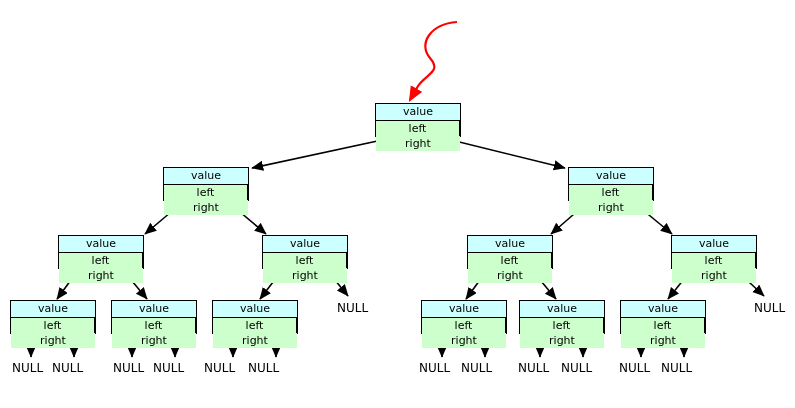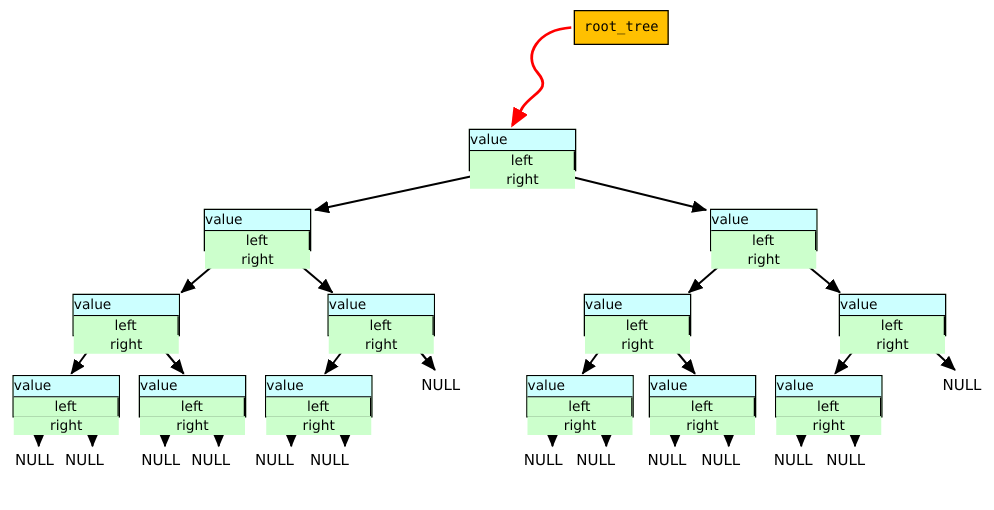--- a/index.html
+++ b/index.html
@@ -29,20 +29,21 @@
     position: absolute;
     box-sizing: border-box;
     border: 1px solid #000000;
     background: #ccffcc;
     z-index: 3;
   }
   .node .value-row {
     box-sizing: border-box;
     background: #ccffff;
     border-bottom: 1px solid #000000;
+    text-align: center;
     font-size: 11px;
     line-height: 16px;
     height: 17px;
     color: #000000;
   }
   .node .ptr-row {
     display: flex;
     height: 16px;
     flex-direction: column;
   }
@@ -119,21 +120,20 @@
         <line x1="442" y1="334" x2="442" y2="357" stroke="#000000" stroke-width="1.6" marker-end="url(#arrow-black)"></line>
         <line x1="485" y1="334" x2="485" y2="357" stroke="#000000" stroke-width="1.6" marker-end="url(#arrow-black)"></line>
         <line x1="540" y1="334" x2="540" y2="357" stroke="#000000" stroke-width="1.6" marker-end="url(#arrow-black)"></line>
         <line x1="583" y1="334" x2="583" y2="357" stroke="#000000" stroke-width="1.6" marker-end="url(#arrow-black)"></line>
         <line x1="641" y1="334" x2="641" y2="357" stroke="#000000" stroke-width="1.6" marker-end="url(#arrow-black)"></line>
         <line x1="684" y1="334" x2="684" y2="357" stroke="#000000" stroke-width="1.6" marker-end="url(#arrow-black)"></line>
       </g>
     <path id="root-edge" fill="none" stroke="#ff0000" stroke-width="2.2" marker-end="url(#arrow-red)" d="M 457 22 C 430 24 418 44 430 58 C 442 72 426 74 418 86 L 410 100"></path>
   </svg>
 
-  <div class="rootlabel" id="root-label" style="left: 459px; top: 8px; width: 76px; height: 28px;">root_tree</div>
 
   <div id="nodes-layer">
       <div class="node" style="left: 375px; top: 103px; width: 86px; height: 34px;">
         <div class="value-row">value</div>
         <div class="ptr-row">
           <div class="ptr left-ptr">left</div>
           <div class="ptr right-ptr">right</div>
         </div>
       </div>
       <div class="node" style="left: 163px; top: 167px; width: 86px; height: 34px;">

